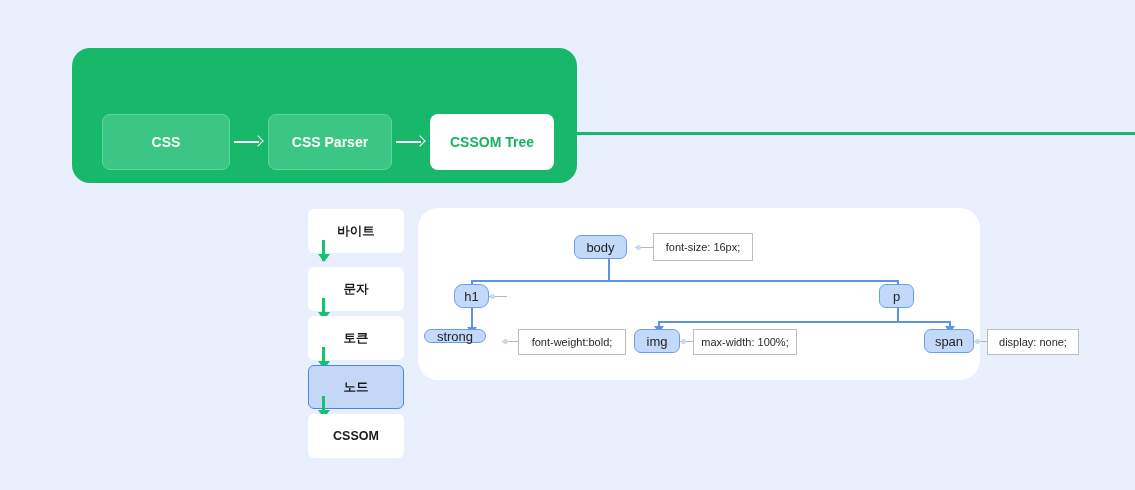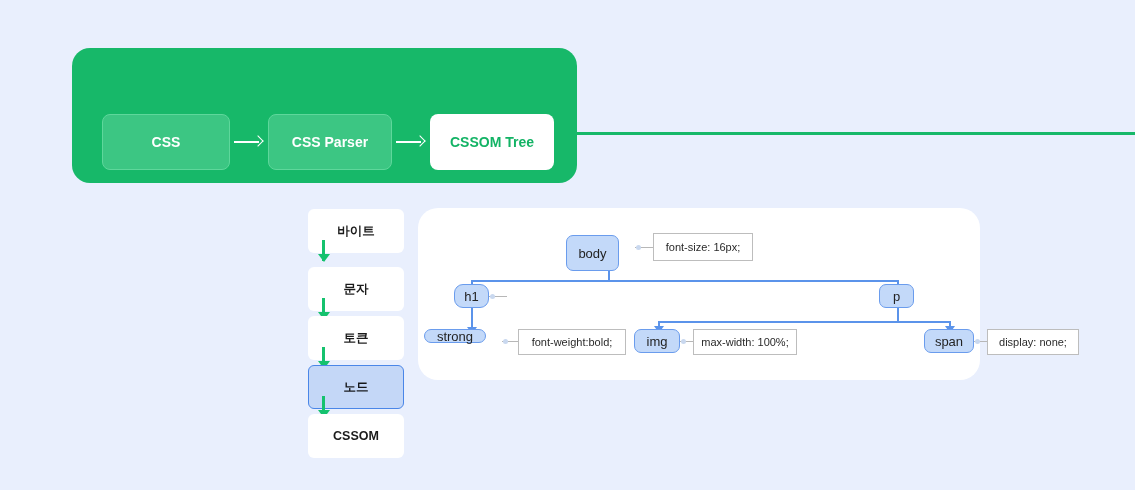--- a/index.html
+++ b/index.html
@@ -275,21 +275,21 @@
 
     <div class="ln lnv" style="left:479px; top:100px; height:14px;"></div>
     <div class="ln lnh" style="left:240px; top:113px; width:292px;"></div>
 
     <div class="ln lnv" style="left:240px; top:113px; height:8px;"></div>
     <div class="tip" style="left:236px; top:118px;"></div>
 
     <div class="ln lnv" style="left:531px; top:113px; height:8px;"></div>
     <div class="tip" style="left:527px; top:118px;"></div>
 
-    <div class="node" style="left:148px; top:27px; width:53px; height:36px;">body</div>
+    <div class="node" style="left:156px; top:27px; width:53px; height:24px;">body</div>
 
     <div class="node" style="left:36px;  top:76px; width:35px; height:24px;border-radius:9px;">h1</div>
 
     <div class="node" style="left:461px; top:76px; width:35px; height:24px;">p</div>
 
     <div class="node" style="left:6px;  top:121px; width:62px; height:14px;">strong</div>
 
     <div class="node" style="left:216px; top:121px; width:46px; height:24px;">img</div>
 
     <div class="node" style="left:506px; top:121px; width:50px; height:24px;">span</div>

